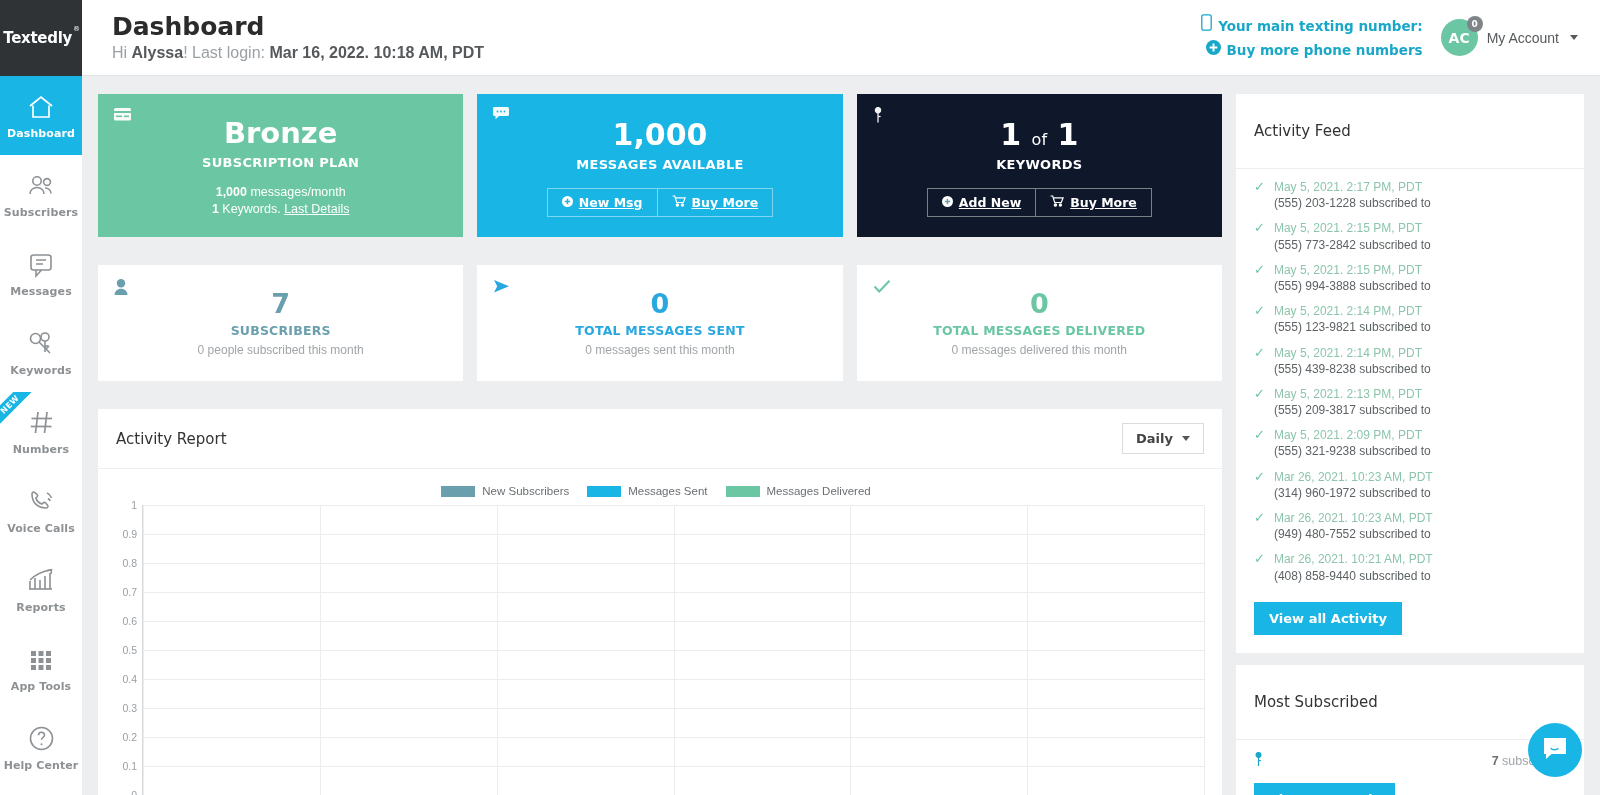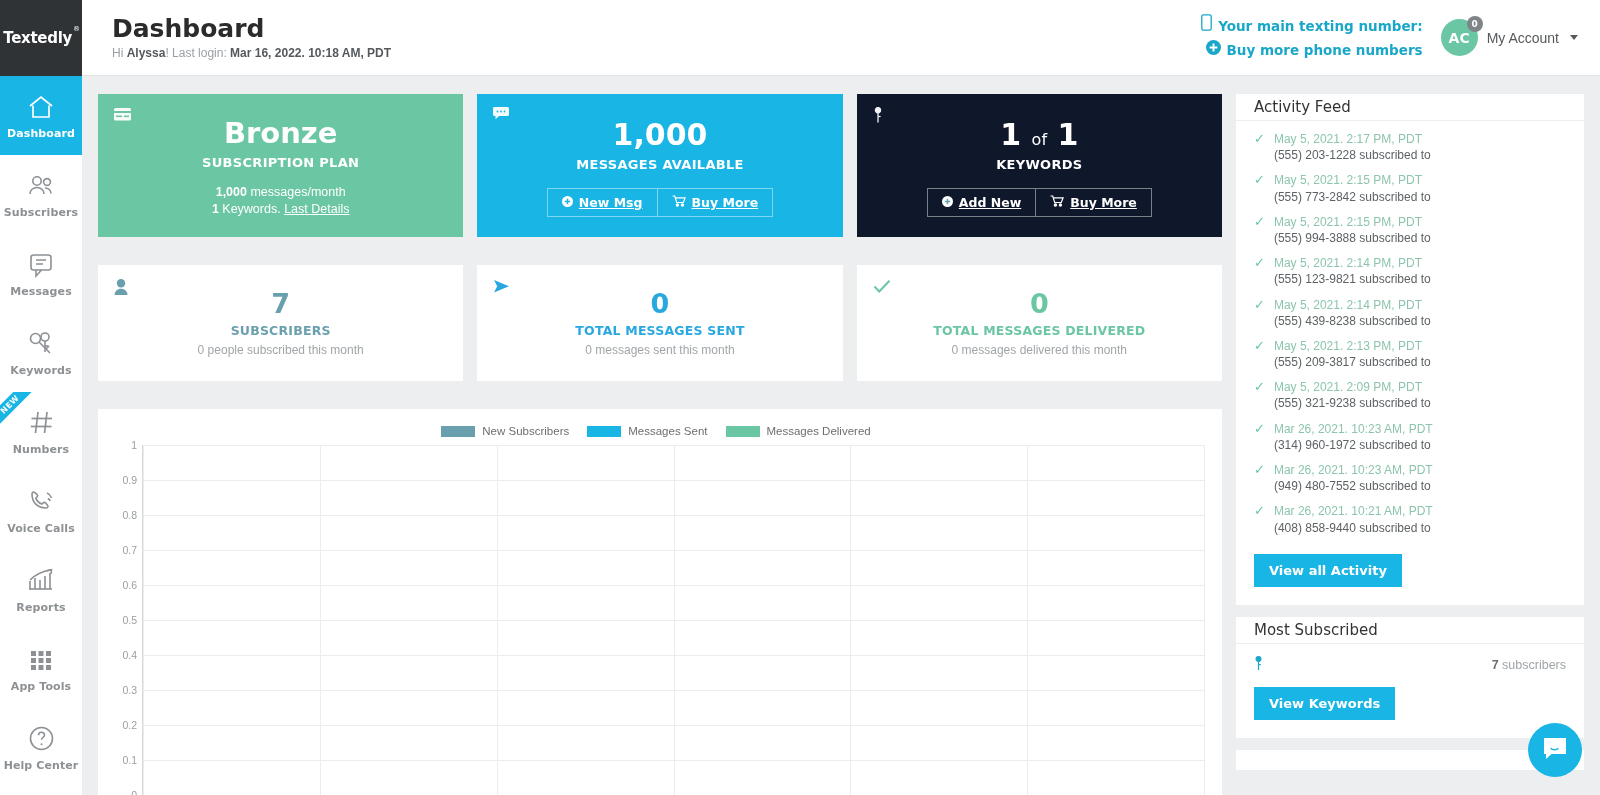--- a/index.html
+++ b/index.html
@@ -60,21 +60,21 @@
 
   .topbar {
     height: 76px; background: #fff;
     display: flex; align-items: center; justify-content: space-between;
     padding: 0 22px 0 30px;
     border-bottom: 1px solid #e4e6e7;
     flex: 0 0 76px;
   }
   .page-title { font-size: 25px; font-weight: bold; color: #2b2b2b; line-height: 1.1;
     font-family: "DejaVu Sans", sans-serif; }
-  .page-sub { font-size: 12px; color: #9aa0a4; margin-top: 4px; }
+  .page-sub { font-size: 16px; color: #9aa0a4; margin-top: 4px; }
   .page-sub b { color: #55595c; }
 
   .topbar-right { display: flex; align-items: center; gap: 18px; }
   .tn-block { text-align: right; line-height: 1.35; }
   .tn-row1 { display: flex; align-items: center; justify-content: flex-end; gap: 6px; }
   .tn-label { color: #19a7c9; font-size: 13.5px; font-weight: bold; font-family: "DejaVu Sans", sans-serif;}
   .tn-row2 { display: flex; align-items: center; justify-content: flex-end; gap: 6px; margin-top: 2px;}
   .tn-buy { color: #19a7c9; font-size: 13.5px; font-weight: bold; text-decoration: none;
     font-family: "DejaVu Sans", sans-serif;}
   .acct { display: flex; align-items: center; gap: 9px; }
@@ -166,21 +166,21 @@
     background:
       repeating-linear-gradient(to right, #eceeef 0 1px, transparent 1px var(--colw)),
       repeating-linear-gradient(to bottom, #eceeef 0 1px, transparent 1px var(--rowh));
     background-color: #fff;
   }
   .grid-area .hline { position: absolute; left: 0; right: 0; height: 1px; background: #ececec; }
   .grid-area .vline { position: absolute; top: 0; bottom: 0; width: 1px; background: #ececec; }
 
   
   .feed-panel { background: #fff; }
-  .feed-head { padding: 4px 18px; font-size: 15px; color: #333; border-bottom: 1px solid #eceeef;
+  .feed-head { padding: 28px 18px; font-size: 15px; color: #333; border-bottom: 1px solid #eceeef;
     font-family: "DejaVu Sans", sans-serif; }
   .feed-list { padding: 10px 18px 4px 18px; }
   .feed-item { display: flex; gap: 9px; margin-bottom: 9px; }
   .feed-check { color: #6bc6a3; font-size: 13px; line-height: 1.2; flex: 0 0 auto; }
   .feed-time { font-size: 12px; color: #8cc5ab; line-height: 1.35; }
   .feed-desc { font-size: 12px; color: #5d6265; line-height: 1.35; }
   .btn-primary {
     background: #19b5e5; color: #fff; border: none;
     padding: 9px 15px; font-size: 13px; font-weight: bold; cursor: pointer;
     font-family: "DejaVu Sans", sans-serif;
@@ -482,20 +482,27 @@
                   <path d="M1.5 7.5 L6.2 12.5 L16.5 1.8"></path>
                 </svg>
             </span>
             <div class="sc-num" style="color:#6bc6a3">0</div>
             <div class="sc-title" style="color:#6bc6a3">TOTAL MESSAGES DELIVERED</div>
             <div class="sc-sub">0 messages delivered this month</div>
           </div>
         </div>
 
         <section class="panel chart-panel">
+          <div class="panel-head">
+            <div class="panel-title">Activity Report</div>
+            <button class="dropdown-btn">
+              <span>Daily</span>
+              <span class="caret"></span>
+            </button>
+          </div>
 
           <div class="chart-body">
             <div class="legend">
               <div class="legend-item">
                 <span class="legend-swatch" style="background:#6a9fae"></span>
                 <span class="legend-label">New Subscribers</span>
               </div>
               <div class="legend-item">
                 <span class="legend-swatch" style="background:#19b5e5"></span>
                 <span class="legend-label">Messages Sent</span>

